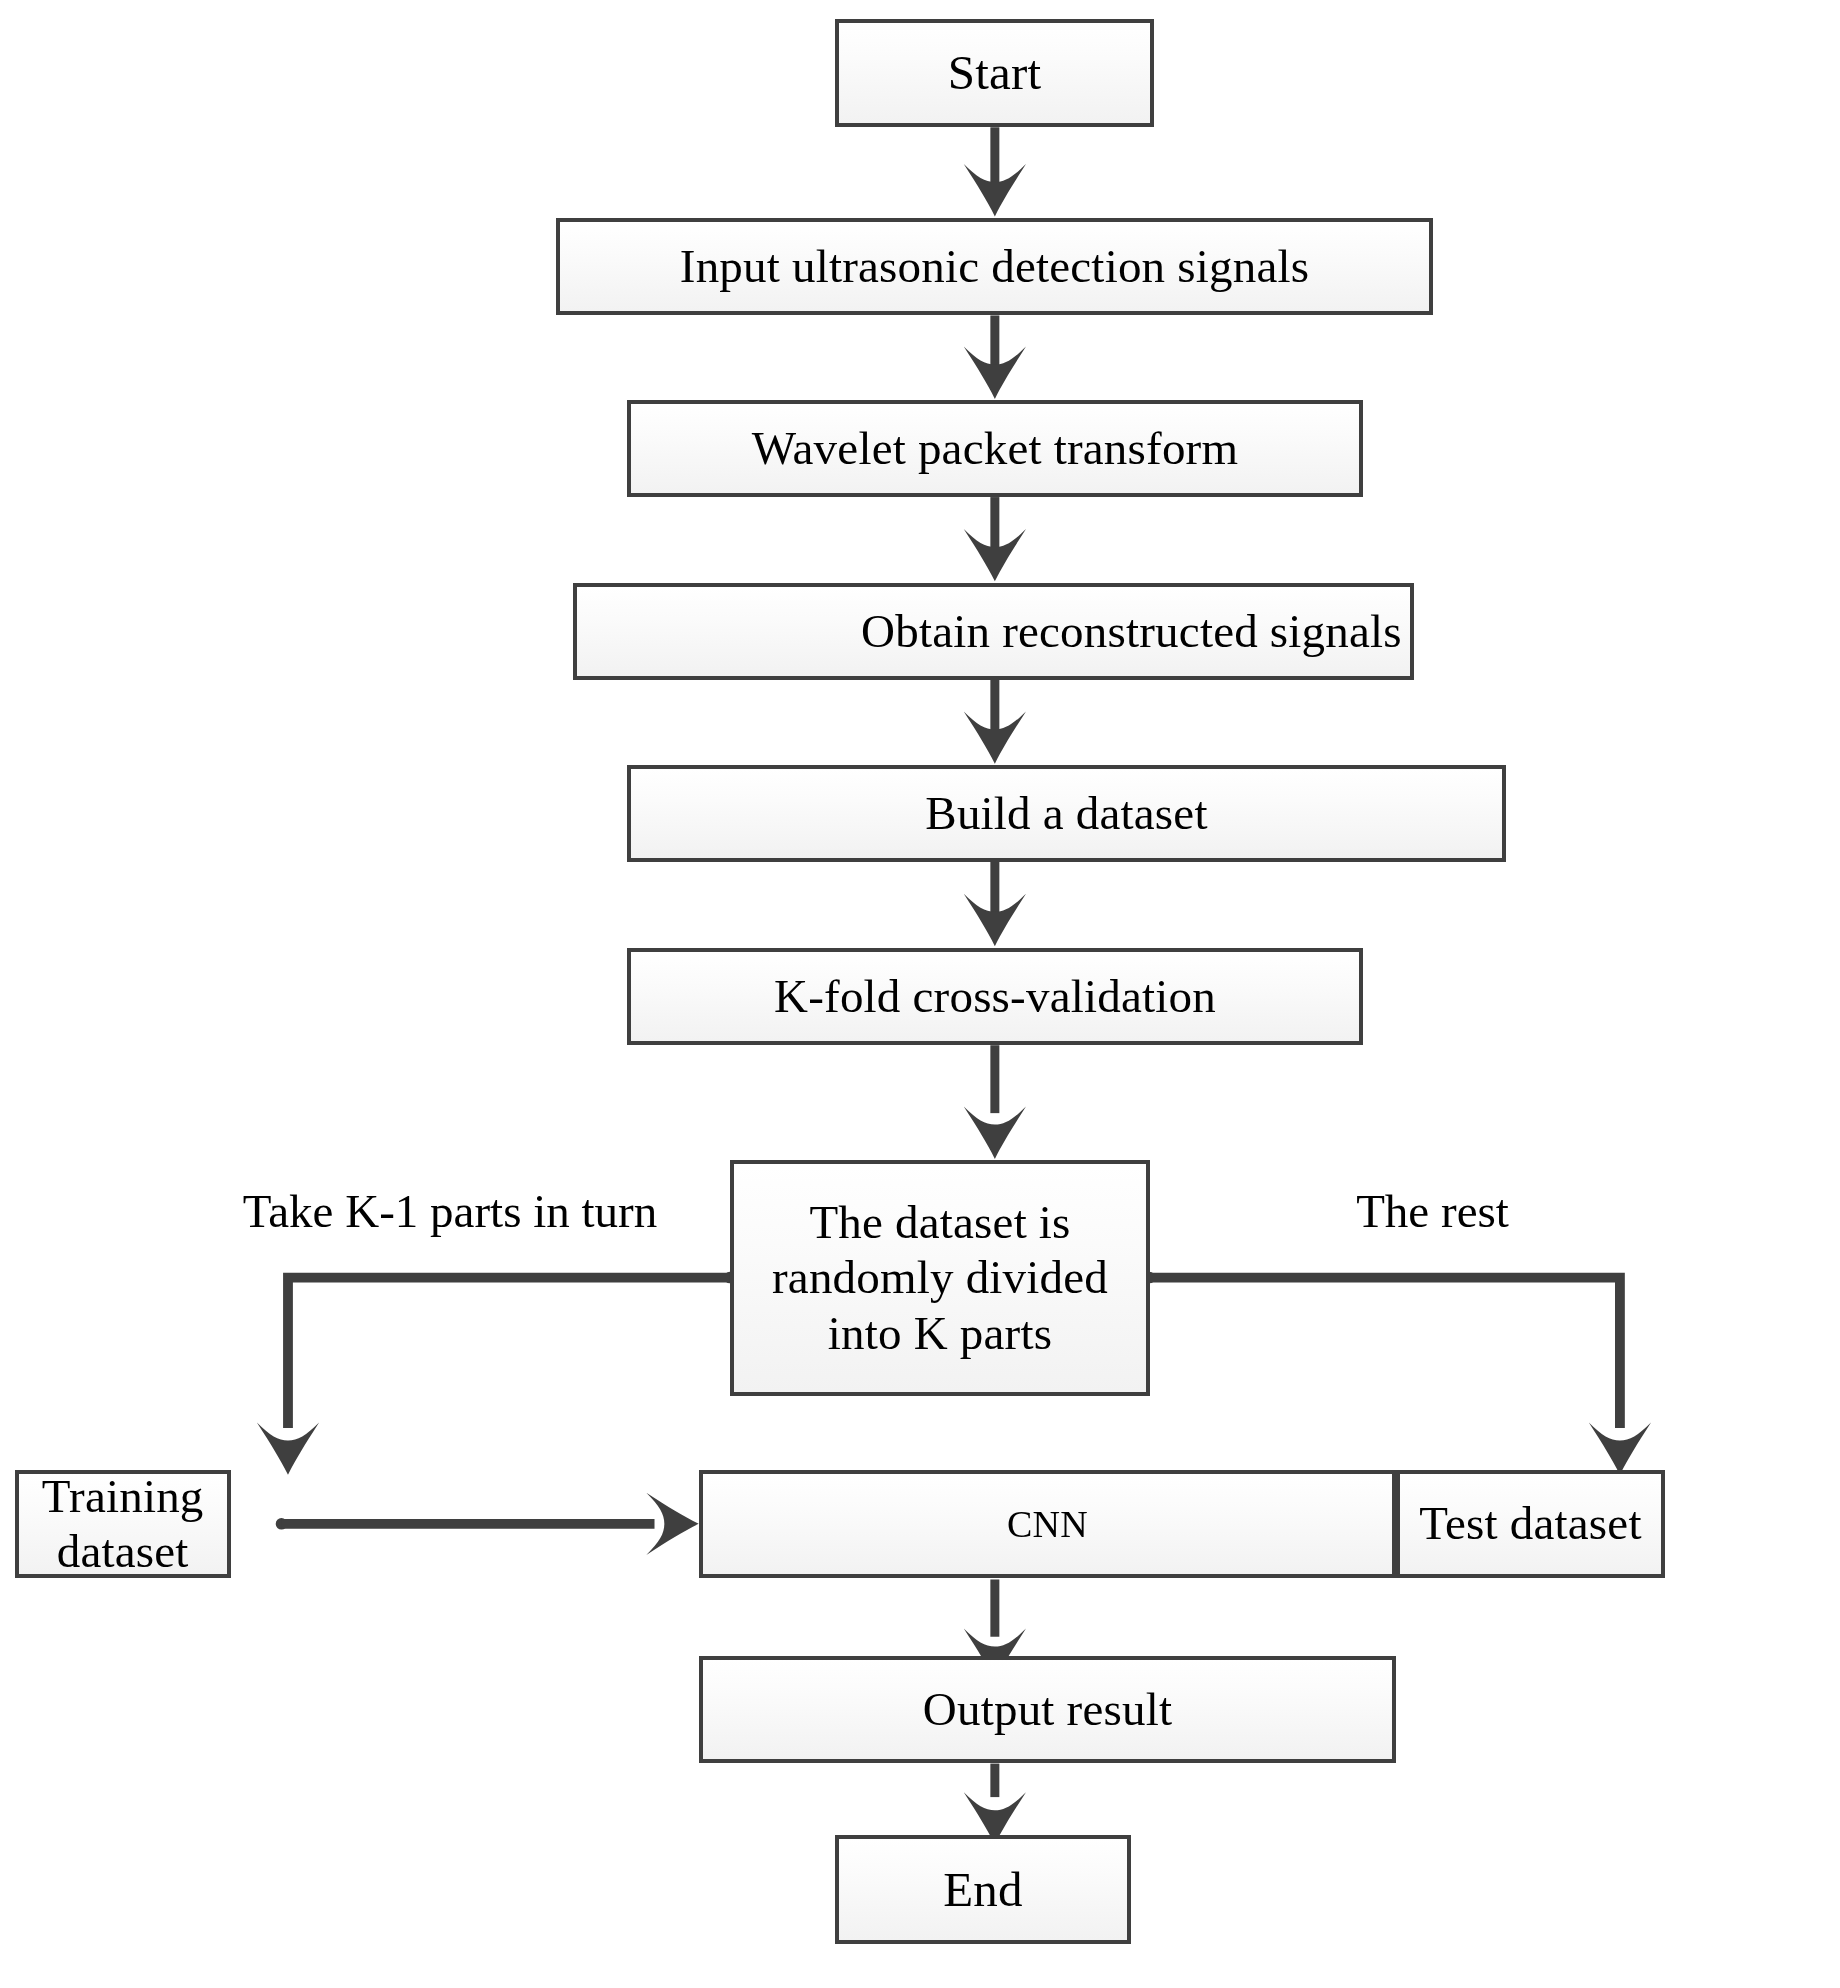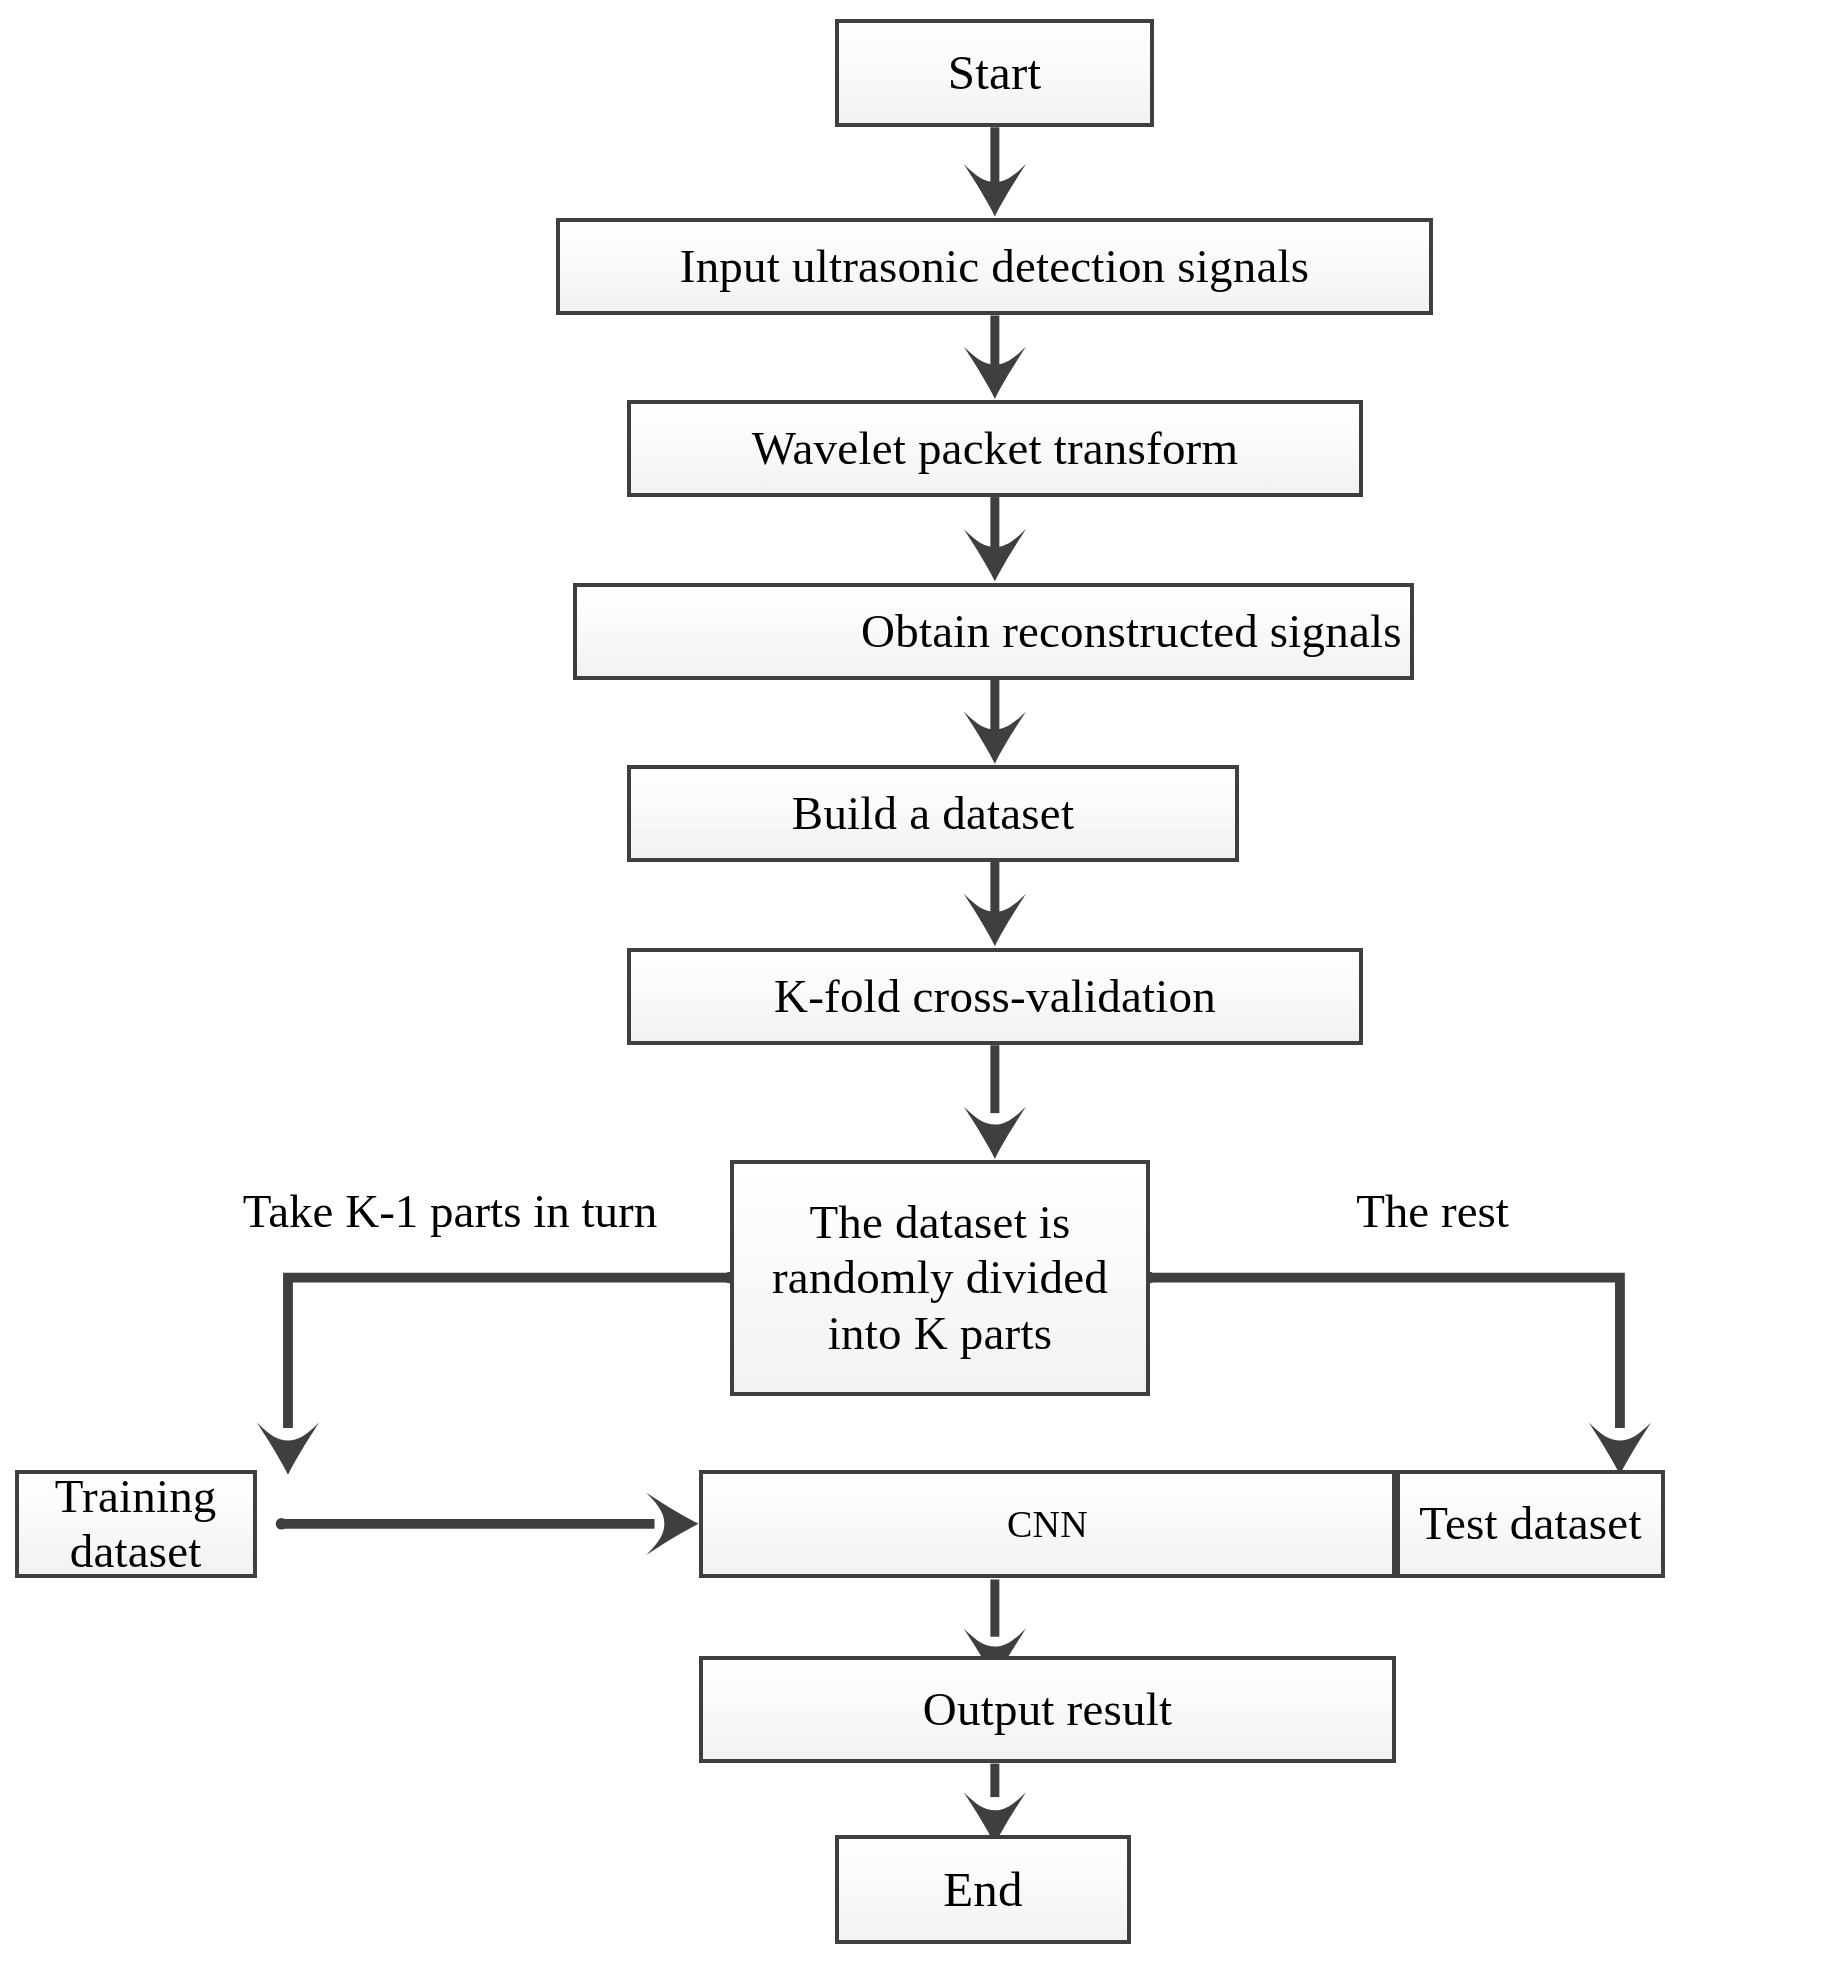--- a/index.html
+++ b/index.html
@@ -135,33 +135,33 @@
   </div>
 
   <div class="node" style="left:627px; top:400px; width:736px; height:97px; font-size:47px;">
     <span>Wavelet packet transform</span>
   </div>
 
   <div class="node" style="left:573px; top:583px; width:841px; height:97px; font-size:47px;justify-content:flex-end;">
     <span>Obtain reconstructed signals</span>
   </div>
 
-  <div class="node" style="left:627px; top:765px; width:612px; height:97px; font-size:47px;">
+  <div class="node" style="left:627px; top:765px; width:879px; height:97px; font-size:47px;">
     <span>Build a dataset</span>
   </div>
 
   <div class="node" style="left:627px; top:948px; width:736px; height:97px; font-size:47px;">
     <span>K-fold cross-validation</span>
   </div>
 
   <div class="node" style="left:730px; top:1160px; width:420px; height:236px; font-size:47px;">
     <span>The dataset is randomly divided into K parts</span>
   </div>
 
-  <div class="node" style="left:14.7px; top:1470px; width:242px; height:108px; font-size:47px;text-align:center;">
+  <div class="node" style="left:14.7px; top:1470px; width:216px; height:108px; font-size:47px;text-align:center;">
     <span>Training dataset</span>
   </div>
 
   <div class="node" style="left:699px; top:1470px; width:697px; height:108px; font-size:38px;">
     <span>CNN</span>
   </div>
 
   <div class="node" style="left:1396px; top:1470px; width:269px; height:108px; font-size:47px;">
     <span>Test dataset</span>
   </div>

